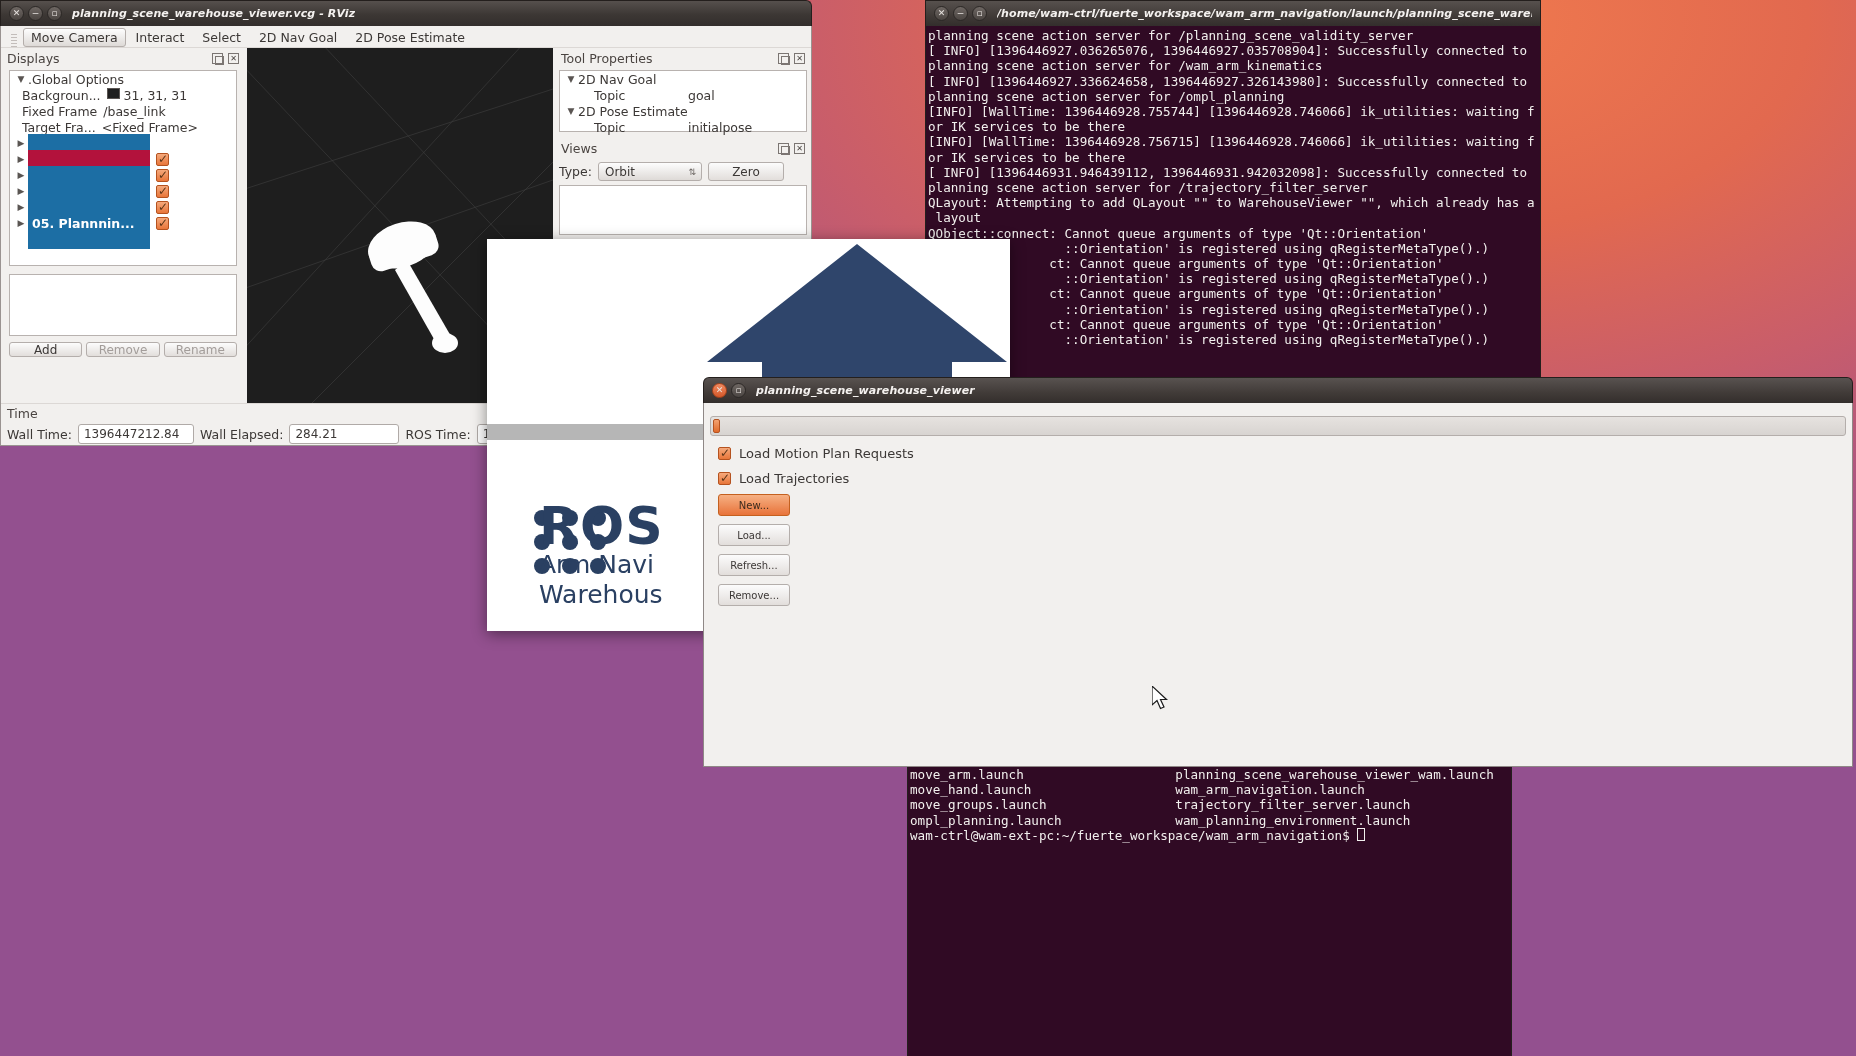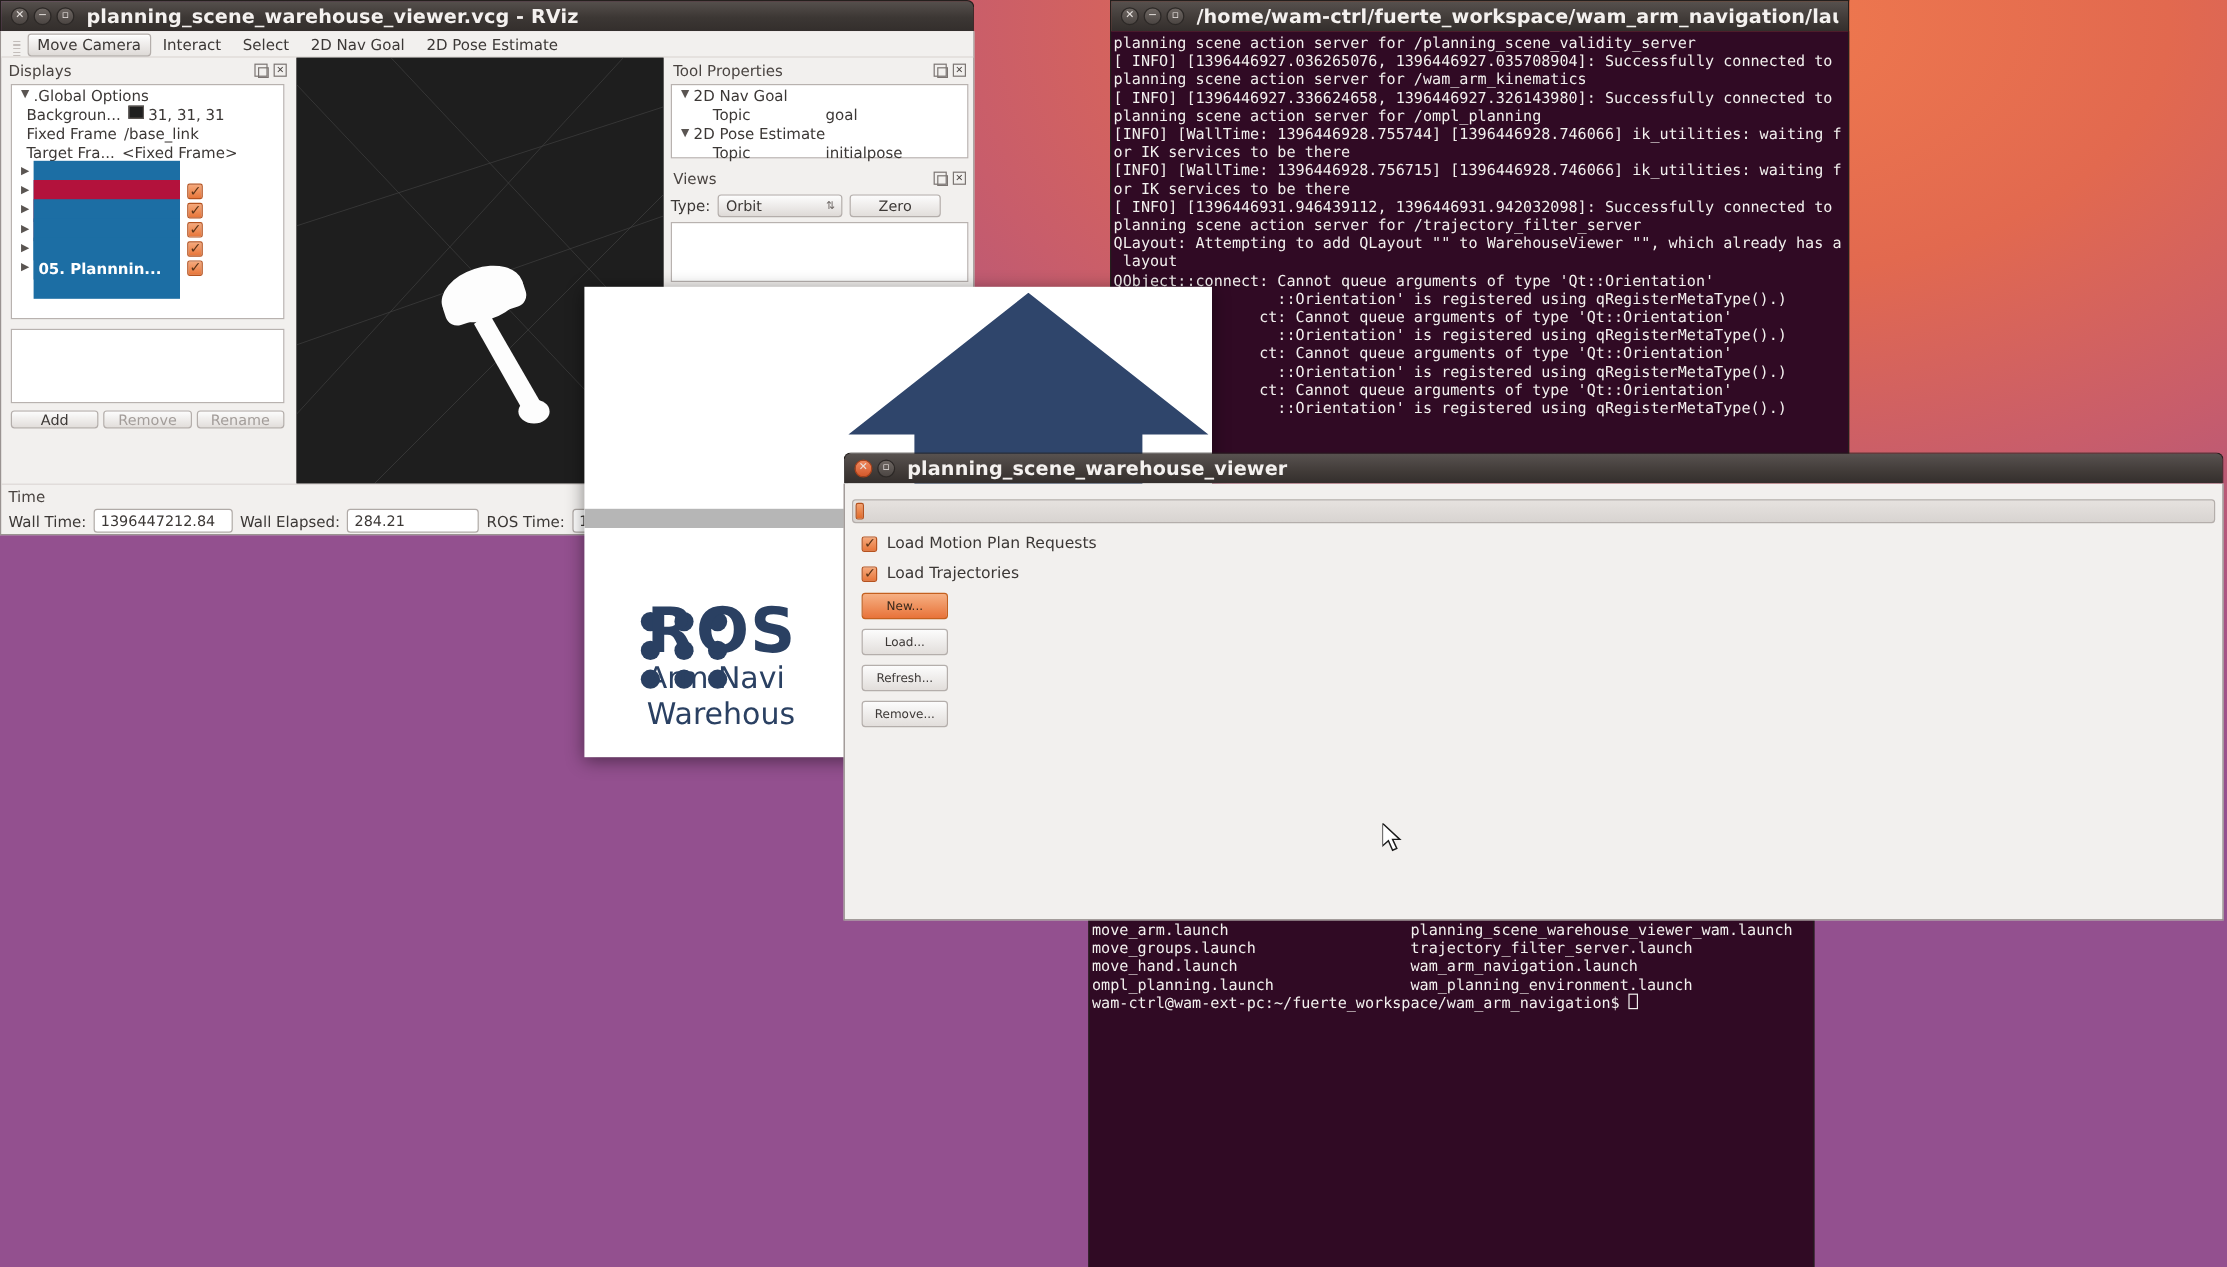--- a/index.html
+++ b/index.html
@@ -37,21 +37,21 @@
   .wbtns { display: flex; gap: 4px; align-items: center; margin-right: 10px; }
   .wbtn {
     width: 15px; height: 15px; border-radius: 50%;
     background: linear-gradient(180deg, #6e6763 0%, #4b4542 100%);
     border: 1px solid #2c2826;
     display: flex; align-items: center; justify-content: center;
     font-size: 9px; color: #e9e4e1; line-height: 1;
   }
   .wbtn.close { background: linear-gradient(180deg, #6e6763 0%, #4b4542 100%); }
   .wbtn.close.active { background: linear-gradient(180deg, #f08a60 0%, #d4582a 100%); border-color: #a8421b; }
-  .wtitle { font-weight: bold; font-size: 16px; letter-spacing: .1px; white-space: nowrap; overflow: hidden; }
+  .wtitle { font-weight: bold; font-size: 11px; letter-spacing: .1px; white-space: nowrap; overflow: hidden; font-style: italic; }
 
   
   #rviz { left: 0; top: 0; width: 812px; height: 446px; }
   #rviz .titlebar { border-top-left-radius: 0; }
   #rviz .body {
     background: #f2f0ee;
     border: 1px solid #9a9391; border-top: none;
     height: 420px; position: relative;
     font-size: 12.5px; color: #3c3836;
   }
@@ -428,22 +428,22 @@
   <div class="rostext">
     <div class="ros-word">ROS</div>
     <div class="ros-sub">Arm Navi</div>
     <div class="ros-sub">Warehous</div>
   </div>
 </div>
 
 <div class="win" id="term2">
   <div class="termbody">
     <div>move_arm.launch                    planning_scene_warehouse_viewer_wam.launch</div>
+    <div>move_hand.launch                   wam_arm_navigation.launch</div>
     <div>move_groups.launch                 trajectory_filter_server.launch</div>
-    <div>move_hand.launch                   wam_arm_navigation.launch</div>
     <div>ompl_planning.launch               wam_planning_environment.launch</div>
     <div style="display:flex">
       <span>wam-ctrl@wam-ext-pc:~/fuerte_workspace/wam_arm_navigation$ </span>
       <span style="display:inline-block;width:8px;height:13px;border:1px solid #f2f0ee;"></span>
     </div>
   </div>
 </div>
 
 <div class="win" id="whv">
   <div class="titlebar">

